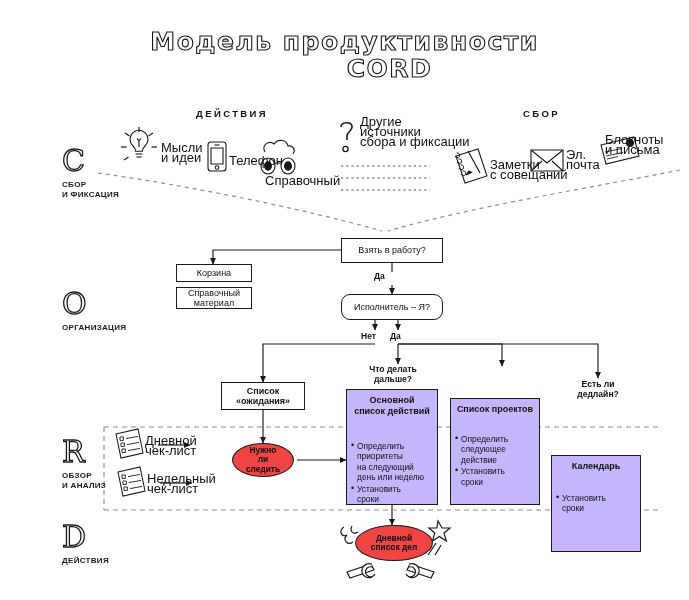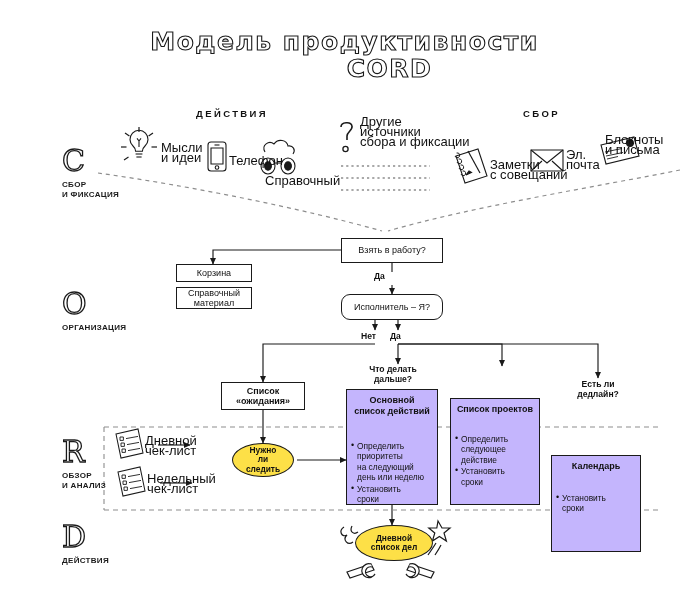--- a/index.html
+++ b/index.html
@@ -63,21 +63,21 @@
   .panel-body{
     font-size:8.4px;line-height:10.4px;color:#111;
     padding:0 4px;align-self:stretch;
   }
   .bullets{margin:0;padding:0;list-style:none;}
   .bullets li{position:relative;padding-left:6px;margin-bottom:1px;white-space:pre-line;}
   .bullets li:before{content:"\2022";position:absolute;left:0;top:-1px;font-size:9px;}
 
   
   .ellipse{
-    border:1.1px solid #1a1a1a;border-radius:50%;background:#fde047;
+    border:1.1px solid #1a1a1a;border-radius:50%;background:#ef4444;
     display:flex;align-items:center;justify-content:center;text-align:center;
     font-size:8.4px;line-height:9.4px;font-weight:bold;color:#111;
     white-space:pre-line;box-sizing:border-box;
   }
 
   
   .yn{font-size:8.6px;font-weight:bold;color:#111;}
 
   
   .qlab{

